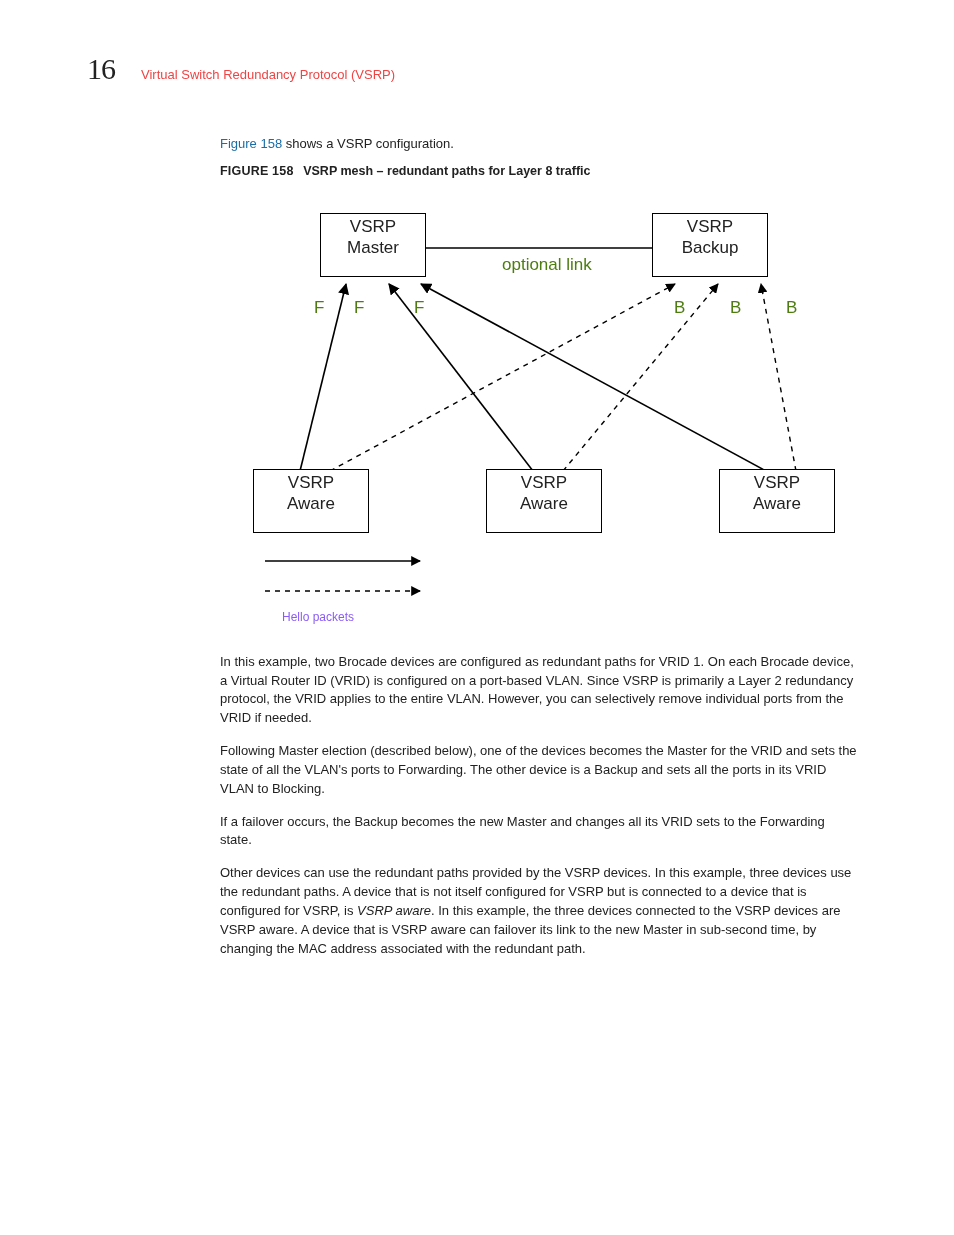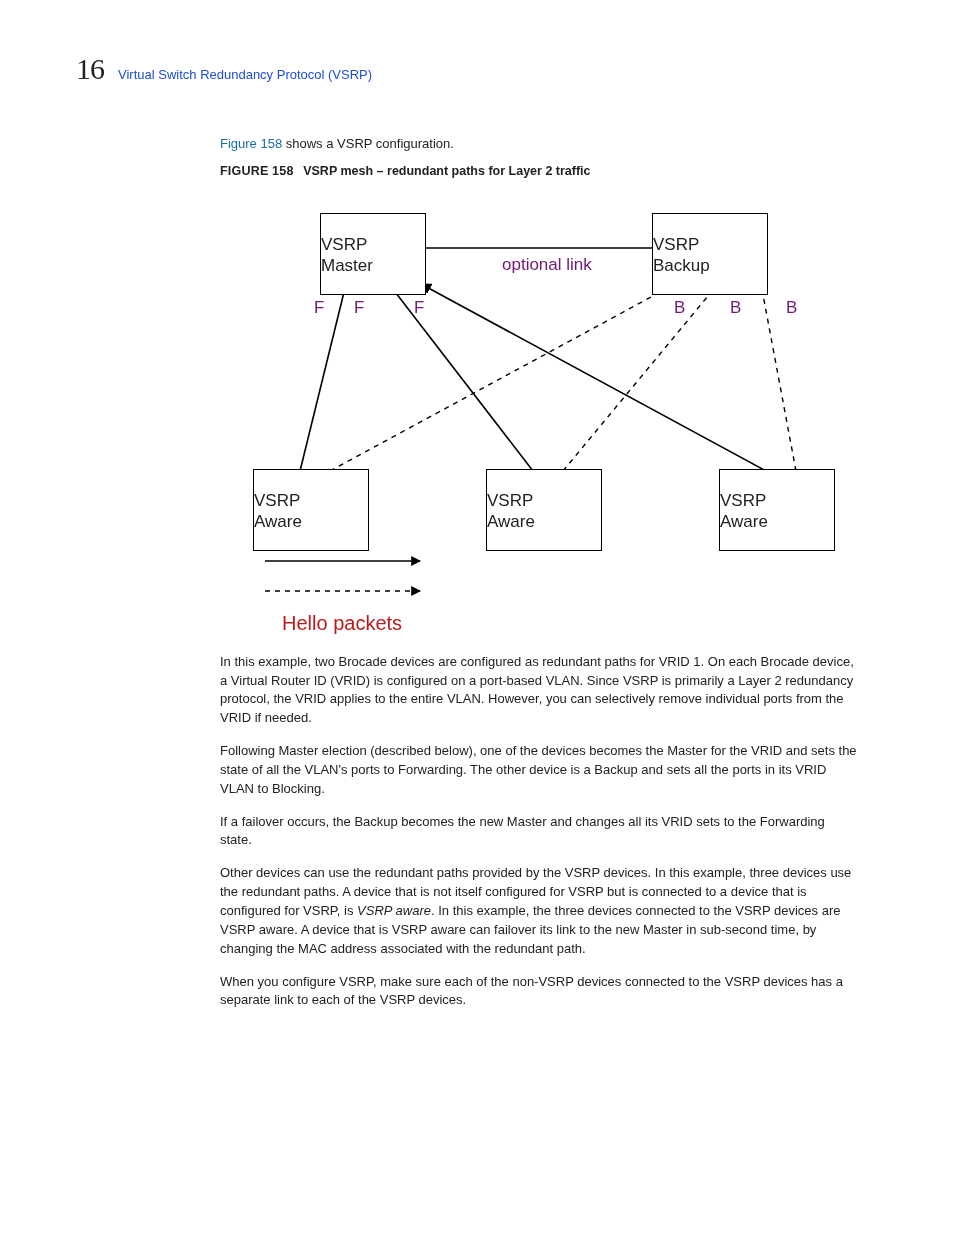--- a/index.html
+++ b/index.html
@@ -12,35 +12,35 @@
   .page {
     width: 954px;
     height: 1235px;
     position: relative;
     margin: 0 auto;
     background: #fff;
   }
   .hdr {
     position: absolute;
     top: 52px;
-    left: 76px;
+    left: 87px;
     display: flex;
     align-items: baseline;
-    gap: 14px;
+    gap: 26px;
     text-align: right;
   }
   .hdr-num {
     font-size: 30px;
     font-weight: 400;
     font-family: Georgia, "Times New Roman", serif;
     letter-spacing: -1px;
   }
   .hdr-title {
     font-size: 13px;
-    color: #1d4ed8;
+    color: #ef4444;
   }
   .content {
     position: absolute;
     top: 135px;
     left: 220px;
     width: 640px;
     font-size: 13px;
     line-height: 1.45;
   }
   .intro .link { color: #1a6ea5; }
@@ -65,36 +65,36 @@
     margin-top: 30px;
     margin-bottom: 12px;
   }
   .diagram-wrap svg {
     position: absolute;
     top: 0; left: 0;
   }
   .node {
     position: absolute;
     border: 1.4px solid #000;
-    text-align: left;
-    padding-top: 20px;
+    text-align: center;
+    padding-top: 2px;
     font-size: 17px;
     line-height: 1.25;
     background: #fff;
     font-family: Arial, sans-serif;
   }
   .dlabel {
     position: absolute;
     font-size: 17px;
-    color: #701a75;
+    color: #4d7c0f;
   }
   .legend {
     position: absolute;
-    font-size: 20px;
-    color: #b91c1c;
+    font-size: 12px;
+    color: #8b5cf6;
   }
   .paras { margin-top: 6px; }
   .paras p { margin: 0 0  14px 0; }
   .paras p + p { margin-top: 14px; }
   .vsrp-aware-em { font-style: italic; font-weight: 400; }
 </style>
 </head>
 <body>
 
 <div class="page">
@@ -105,21 +105,21 @@
   </div>
 
   <div class="content">
 
     <div class="intro">
       <span class="link">Figure 158</span><span> shows a VSRP configuration.</span>
     </div>
 
     <div class="figcap">
       <span class="label">FIGURE 158</span>
-      <span class="desc">VSRP mesh – redundant paths for Layer 2 traffic</span>
+      <span class="desc">VSRP mesh – redundant paths for Layer 8 traffic</span>
     </div>
 
     <div class="diagram-wrap">
       <svg width="640" height="430">
         <defs>
           <marker id="arr" viewBox="0 0 10 10" refX="9" refY="5" markerWidth="7" markerHeight="7" orient="auto-start-reverse">
             <path d="M 0 0 L 10 5 L 0 10 z" fill="#000"></path>
           </marker>
         </defs>
 
@@ -174,17 +174,16 @@
       <div class="legend" style="left:62px; top:398px;">Hello packets</div>
     </div>
 
     <div class="paras">
       <p>In this example, two Brocade devices are configured as redundant paths for VRID 1. On each Brocade device, a Virtual Router ID (VRID) is configured on a port-based VLAN. Since VSRP is primarily a Layer 2 redundancy protocol, the VRID applies to the entire VLAN. However, you can selectively remove individual ports from the VRID if needed.</p>
       <p>Following Master election (described below), one of the devices becomes the Master for the VRID and sets the state of all the VLAN's ports to Forwarding. The other device is a Backup and sets all the ports in its VRID VLAN to Blocking.</p>
       <p>If a failover occurs, the Backup becomes the new Master and changes all its VRID sets to the Forwarding state.</p>
       <p>
         <span>Other devices can use the redundant paths provided by the VSRP devices. In this example, three devices use the redundant paths. A device that is not itself configured for VSRP but is connected to a device that is configured for VSRP, is </span><span class="vsrp-aware-em">VSRP aware</span><span>. In this example, the three devices connected to the VSRP devices are VSRP aware. A device that is VSRP aware can failover its link to the new Master in sub-second time, by changing the MAC address associated with the redundant path.</span>
       </p>
-      <p>When you configure VSRP, make sure each of the non-VSRP devices connected to the VSRP devices has a separate link to each of the VSRP devices.</p>
     </div>
 
   </div>
 </div>
 
 </body></html>

